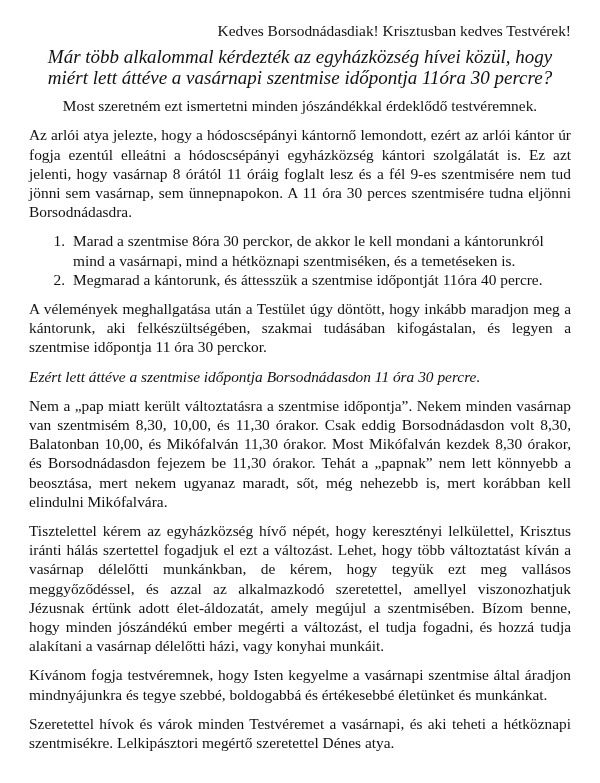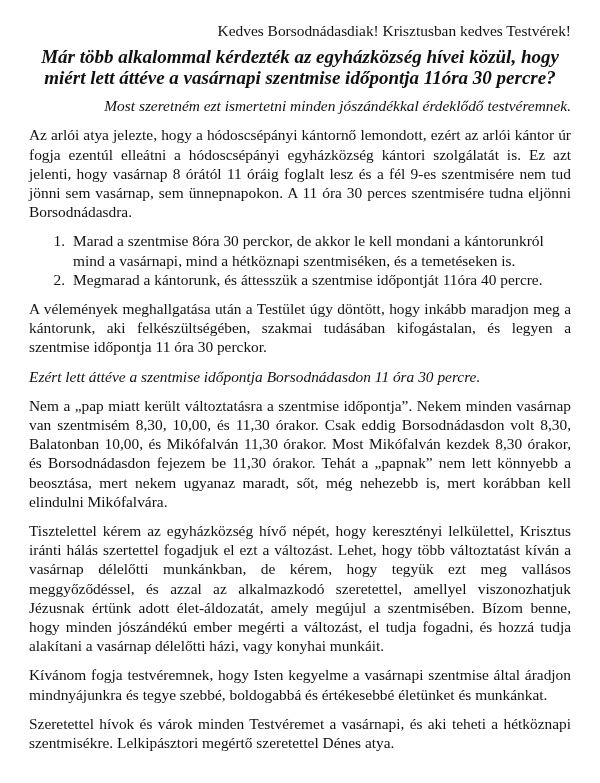--- a/index.html
+++ b/index.html
@@ -11,24 +11,24 @@
     padding: 21px 29px 0 29px;
     font-family: "Liberation Serif", serif;
     color: #111111;
     font-size: 15.4px;
     line-height: 19.2px;
   }
   .greeting { text-align: right; margin: 0 0 6px 0; font-size: 15.4px; }
   .question {
     text-align: center; font-style: italic;
     font-size: 19px; line-height: 21px;
-    margin: 0 0 8px 0; padding: 0 4px; font-weight: bold;
+    margin: 0 0 8px 0; padding: 0 4px;
   }
   p { margin: 0 0 10px 0; text-align: justify; }
-  p.single { text-align: right; font-style: italic; }
+  p.single { text-align: center; }
   ol { margin: 0 0 10px 0; padding-left: 40px; }
   ol li { text-align: left; padding-left: 4px; }
   .conclusion { text-align: left; font-style: italic; margin: 0 0 10px 0; }
 </style>
 </head>
 <body>
 
 <div class="page">
   <div class="greeting">Kedves Borsodnádasdiak! Krisztusban kedves Testvérek!</div>
   <div class="question">Már több alkalommal kérdezték az egyházközség hívei közül, hogy miért lett áttéve a vasárnapi szentmise időpontja 11óra 30 percre?</div>

